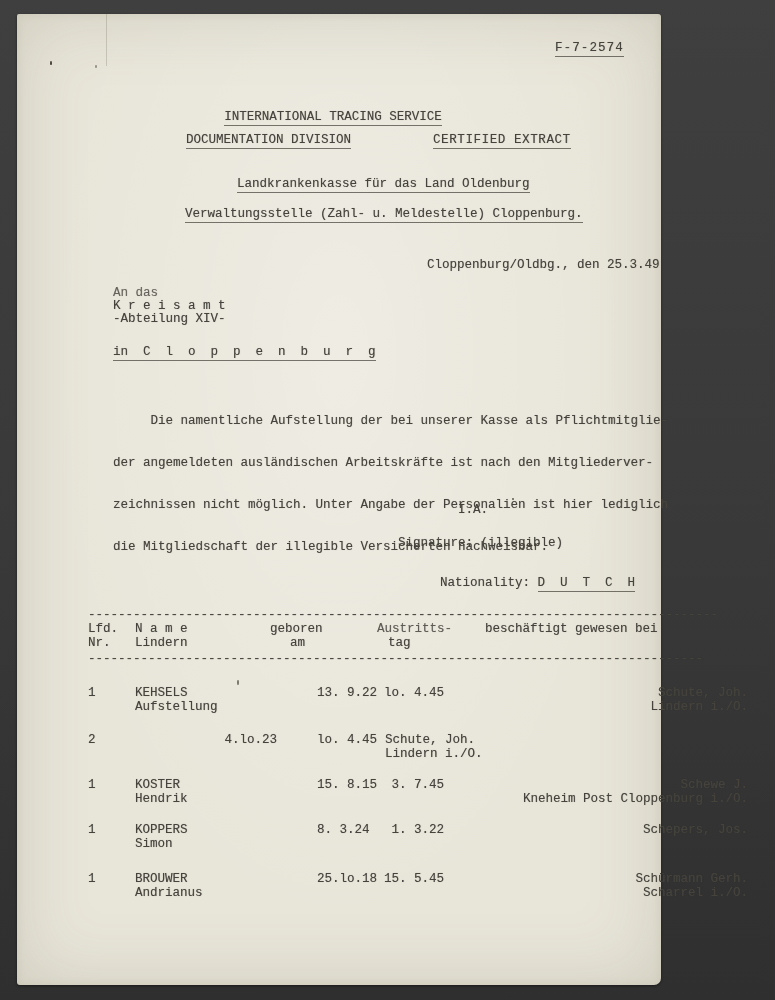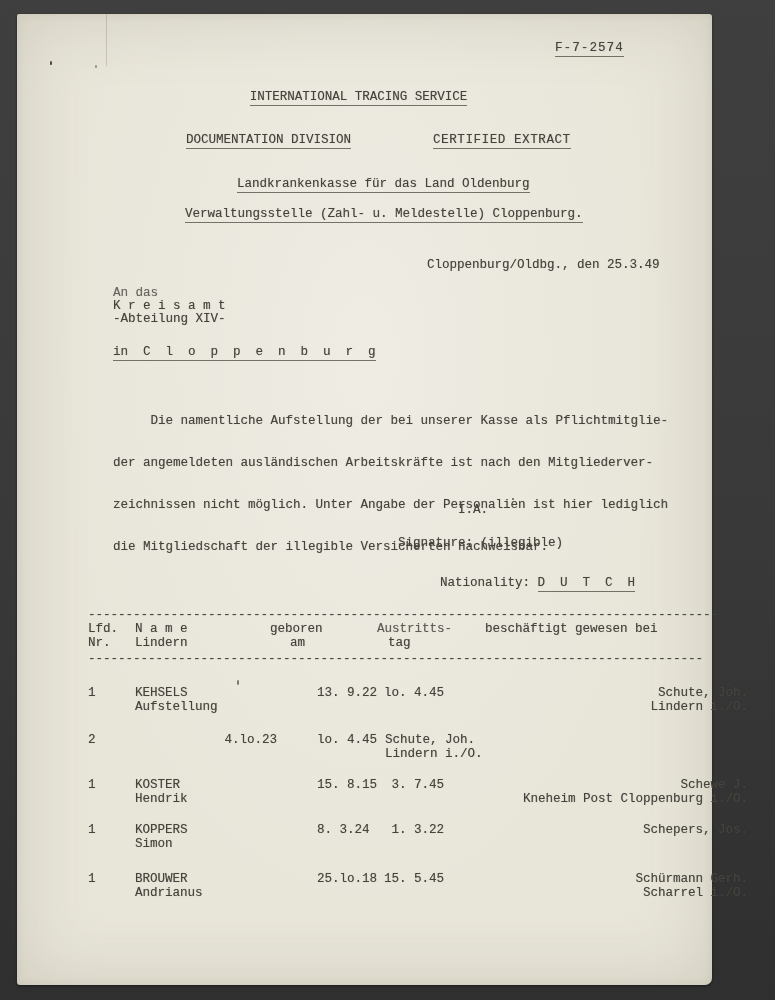--- a/index.html
+++ b/index.html
@@ -3,38 +3,38 @@
 <meta charset="utf-8">
 <style>
   * { box-sizing: border-box; }
   html, body { margin: 0; padding: 0; }
   body {
     width: 775px; height: 1000px; position: relative; overflow: hidden;
     background: linear-gradient(180deg, #3f3f3f 0%, #393939 55%, #2f2f2f 100%);
     font-family: "Liberation Mono", "DejaVu Sans Mono", monospace;
   }
   #paper {
-    position: absolute; left: 17px; top: 14px; width: 695px; height: 971px;
+    position: absolute; left: 17px; top: 14px; width: 644px; height: 971px;
     background:
       radial-gradient(ellipse at 50% 35%, rgba(255,255,255,0.28), rgba(255,255,255,0) 65%),
       #e8e5d9;
     border-radius: 2px 3px 7px 3px;
     box-shadow:
       inset 0 0 70px rgba(124,117,94,0.22),
       inset 0 0 9px rgba(124,117,94,0.14),
       0 1px 3px rgba(0,0,0,0.45);
     color: #45433c;
     font-size: 12.5px; line-height: 14px;
   }
   .ln {
     position: absolute; white-space: pre;
     text-shadow: 0.3px 0.4px 0.7px rgba(69,67,60,0.45);
   }
   .u { border-bottom: 1.2px solid rgba(69,67,60,0.72); padding-bottom: 1px; }
-  .ctr { left: 0; right: 12px; text-align: center; }
+  .ctr { left: 0; right: 12px; text-align: center; margin-top: 20px; }
   .divider { left: 71px; overflow: hidden; height: 14px; }
   .block .bl { white-space: pre; }
   .trow {
     position: absolute; left: 71px; width: 660px;
     display: grid; grid-template-columns: 47px 142px 67px 100px 1fr;
     text-shadow: 0.3px 0.4px 0.7px rgba(69,67,60,0.45);
   }
   .trow .c { white-space: pre; }
   .trow .c3, .trow .c4 { text-align: right; margin-left: 40px; }
   .trow .c5 { padding-left: 41px; text-align: right; }

